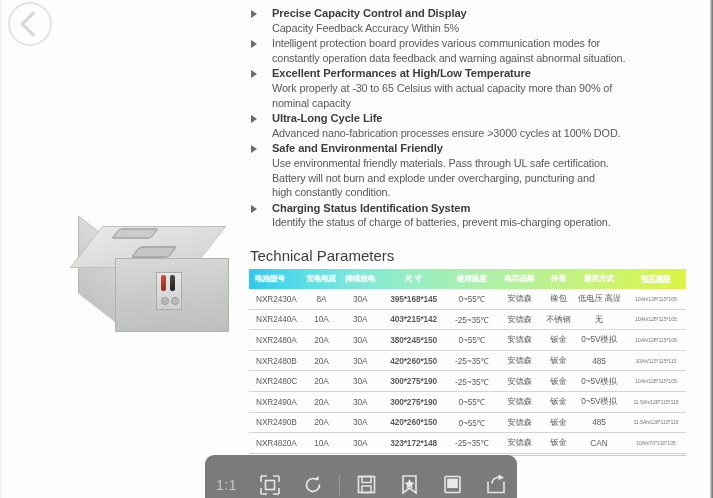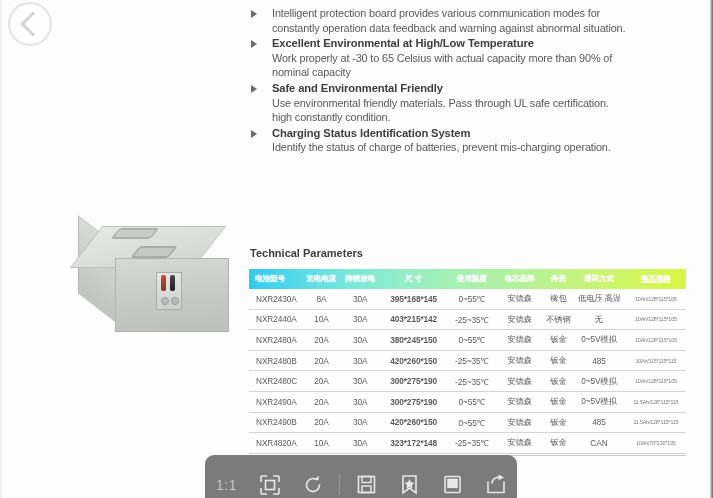--- a/index.html
+++ b/index.html
@@ -168,22 +168,22 @@
     background: #b8bbb8;
     border: 1px solid #9a9d9a;
   }
   .term-nut.n1 { left: 4px; }
   .term-nut.n2 { left: 14px; }
 
   
   #tech-title {
     position: absolute;
     left: 250px; top: 247px;
-    font-size: 11px;
-    font-weight: bold;
+    font-size: 15px;
+    font-weight: normal;
     color: #3d3d3d;
     text-align: center;
   }
 
   #param-table {
     position: absolute;
     left: 249px; top: 269px;
     width: 437px;
   }
   .trow {
@@ -283,39 +283,50 @@
 
   <div id="page-edge-left"></div>
   <div id="page-edge-right"></div>
 
   <div id="back-btn">
     <div class="chev"></div>
   </div>
 
   <div id="features">
 
+    <div class="feat">
+      <div class="feat-marker"></div>
+      <div class="feat-title">Precise Capacity Control and Display</div>
+      <div class="feat-desc">Capacity Feedback Accuracy Within 5%</div>
+    </div>
 
     <div class="feat">
       <div class="feat-marker"></div>
       <div class="feat-desc">Intelligent protection board provides various communication modes for</div>
       <div class="feat-desc">constantly operation data feedback and warning against abnormal situation.</div>
     </div>
 
     <div class="feat">
       <div class="feat-marker"></div>
-      <div class="feat-title">Excellent Environmental at High/Low Temperature</div>
+      <div class="feat-title">Excellent Performances at High/Low Temperature</div>
       <div class="feat-desc">Work properly at -30 to 65 Celsius with actual capacity more than 90% of</div>
       <div class="feat-desc">nominal capacity</div>
     </div>
 
+    <div class="feat">
+      <div class="feat-marker"></div>
+      <div class="feat-title">Ultra-Long Cycle Life</div>
+      <div class="feat-desc">Advanced nano-fabrication processes ensure &gt;3000 cycles at 100% DOD.</div>
+    </div>
 
     <div class="feat">
       <div class="feat-marker"></div>
       <div class="feat-title">Safe and Environmental Friendly</div>
       <div class="feat-desc">Use environmental friendly materials. Pass through UL safe certification.</div>
+      <div class="feat-desc">Battery will not burn and explode under overcharging, puncturing and</div>
       <div class="feat-desc">high constantly condition.</div>
     </div>
 
     <div class="feat">
       <div class="feat-marker"></div>
       <div class="feat-title">Charging Status Identification System</div>
       <div class="feat-desc">Identify the status of charge of batteries, prevent mis-charging operation.</div>
     </div>
 
   </div>

